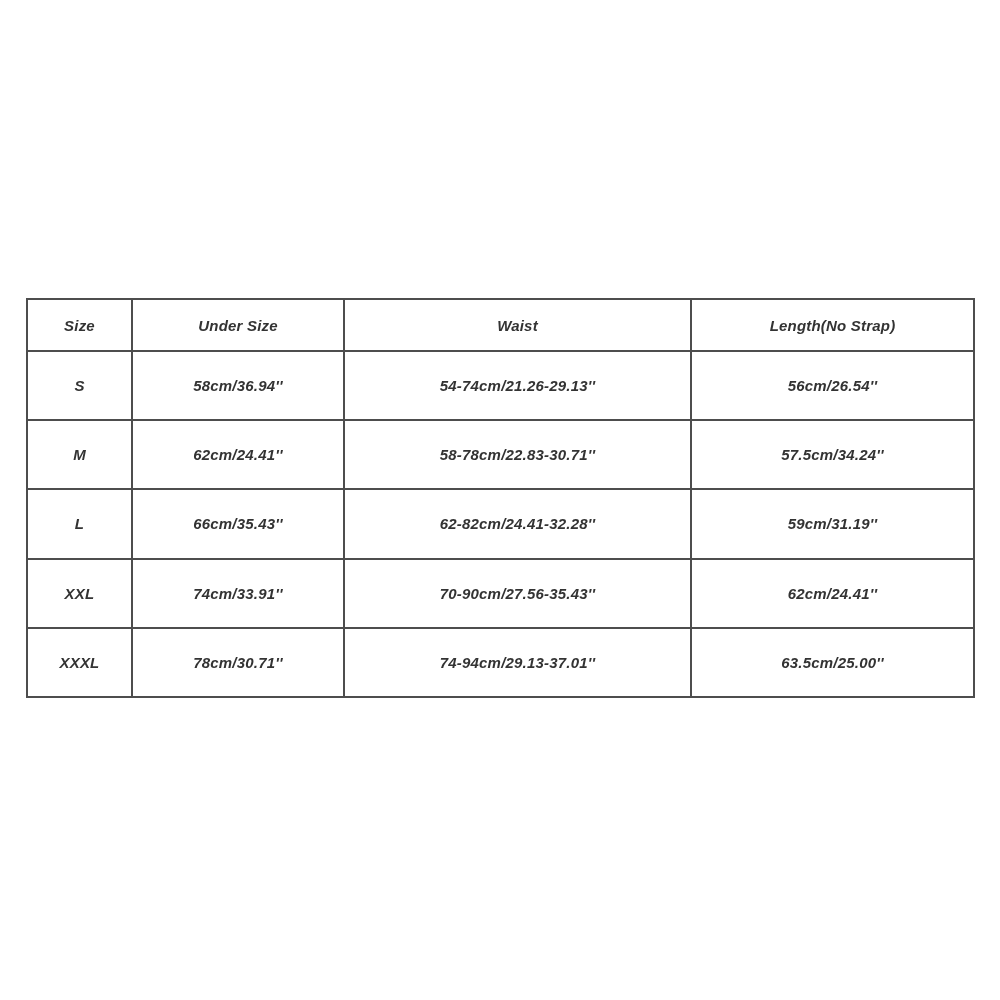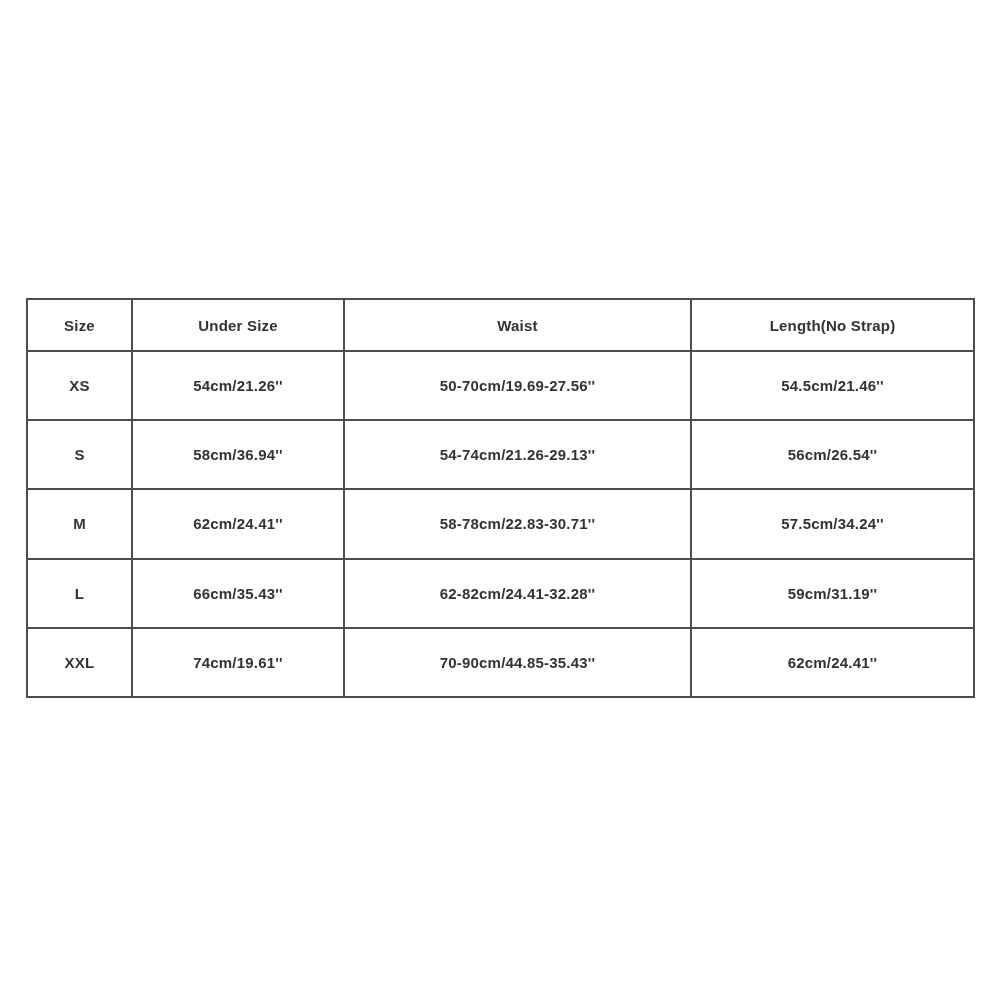--- a/index.html
+++ b/index.html
@@ -6,20 +6,21 @@
     margin: 0;
     padding: 0;
     background: #ffffff;
   }
   .canvas {
     position: relative;
     width: 1000px;
     height: 1000px;
     background: #ffffff;
     font-family: "Liberation Sans", "DejaVu Sans", sans-serif;
+    font-style: italic;
   }
   table.size-chart {
     position: absolute;
     left: 26px;
     top: 298px;
     width: 947px;
     height: 400px;
     border-collapse: collapse;
     table-layout: fixed;
   }
@@ -54,44 +55,44 @@
     <thead>
       <tr>
         <th>Size</th>
         <th>Under Size</th>
         <th>Waist</th>
         <th>Length(No Strap)</th>
       </tr>
     </thead>
     <tbody>
       <tr>
-        <td>XS</td>
-        <td>54cm/21.26''</td>
-        <td>50-70cm/19.69-27.56''</td>
-        <td>54.5cm/21.46''</td>
-      </tr>
-      <tr>
         <td>S</td>
         <td>58cm/36.94''</td>
         <td>54-74cm/21.26-29.13''</td>
         <td>56cm/26.54''</td>
       </tr>
       <tr>
         <td>M</td>
         <td>62cm/24.41''</td>
         <td>58-78cm/22.83-30.71''</td>
         <td>57.5cm/34.24''</td>
       </tr>
       <tr>
         <td>L</td>
         <td>66cm/35.43''</td>
         <td>62-82cm/24.41-32.28''</td>
         <td>59cm/31.19''</td>
       </tr>
       <tr>
         <td>XXL</td>
-        <td>74cm/19.61''</td>
-        <td>70-90cm/44.85-35.43''</td>
+        <td>74cm/33.91''</td>
+        <td>70-90cm/27.56-35.43''</td>
         <td>62cm/24.41''</td>
+      </tr>
+      <tr>
+        <td>XXXL</td>
+        <td>78cm/30.71''</td>
+        <td>74-94cm/29.13-37.01''</td>
+        <td>63.5cm/25.00''</td>
       </tr>
     </tbody>
   </table>
 </div>
 
 </body></html>

